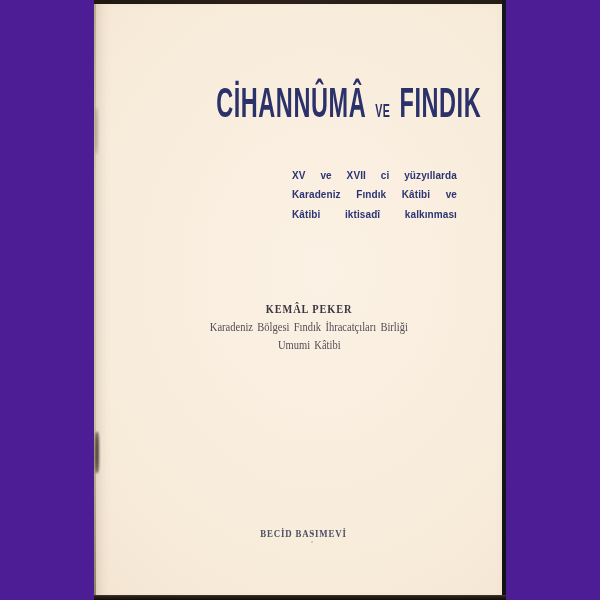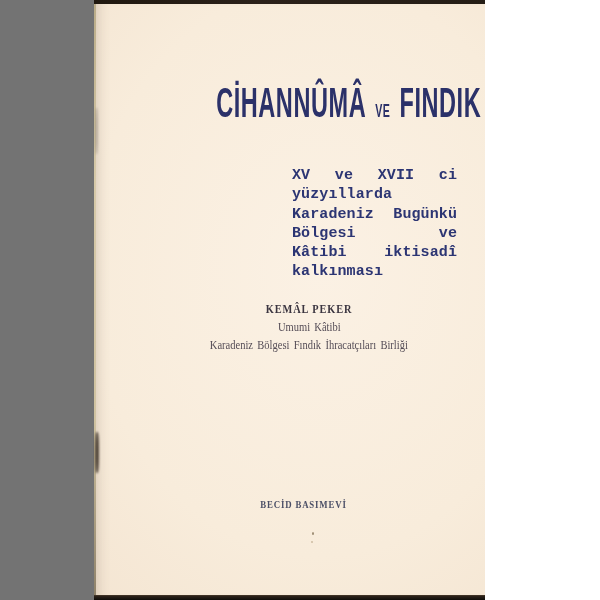--- a/index.html
+++ b/index.html
@@ -1,17 +1,17 @@
 <!DOCTYPE html>
 <html><head>
 <meta charset="utf-8">
 <style>
   html,body{margin:0;padding:0;}
   body{width:600px;height:600px;background:#ffffff;font-family:"Liberation Serif",serif;}
-  .stage{position:relative;width:485px;height:600px;background:#737373;overflow:hidden;}
+  .stage{position:relative;width:600px;height:600px;background:#4c1d95;overflow:hidden;}
 
   
   .book{
     position:absolute;left:94px;top:0;width:412px;height:600px;
     background:
       radial-gradient(ellipse 420px 520px at 55% 45%, #fbf1e4 0%, #f8ecdb 55%, #f4e5d2 85%, #f0dfc9 100%);
     box-shadow:inset 9px 0 14px -7px rgba(110,90,70,.30), inset -6px 0 10px -6px rgba(110,90,70,.18);
   }
   .edge-left{position:absolute;left:0;top:0;width:2px;height:600px;background:linear-gradient(#b9ab87,#d6c9a8 30%,#cfc2a0 70%,#8d8068);}
   .edge-top{position:absolute;left:0;top:0;width:412px;height:4px;background:linear-gradient(90deg,#20180f,#2b211a 40%,#241d15);}
@@ -25,34 +25,34 @@
 
   
   .title-wrap{position:absolute;left:0;right:4px;top:80px;text-align:center;margin-left:18px;white-space:nowrap;}
   .title-inner{display:inline-block;transform:scaleX(.56);transform-origin:center top;line-height:46px;}
   .tw{font-family:"Liberation Sans",sans-serif;font-weight:bold;font-size:42px;letter-spacing:1px;color:#2b3169;}
   .tve{font-family:"Liberation Sans",sans-serif;font-weight:bold;font-size:19px;letter-spacing:1px;color:#2b3169;margin:0 16px;}
 
   
   .subtitle{position:absolute;left:198px;top:166px;width:165px;}
   .sline{
-    font-family:Liberation Mono, monospace;font-weight:bold;font-size:15px;line-height:19.3px;
+    font-family:Liberation Sans, sans-serif;font-weight:bold;font-size:10px;line-height:19.3px;
     color:#2c3573;text-align:justify;text-align-last:justify;letter-spacing:.1px;
   }
 
   
   .author{position:absolute;left:8px;right:4px;top:299px;text-align:center;margin-left:14px;}
   .aname{line-height:17px;}
   .aname span{display:inline-block;transform:scaleX(.9);font-family:"Liberation Serif",serif;font-weight:bold;font-size:11.5px;letter-spacing:1px;color:#3b3540;}
   .aaff{line-height:15.5px;}
   .aaff span{display:inline-block;transform:scaleX(.84);transform-origin:center;font-family:"Liberation Serif",serif;font-size:12.5px;color:#544c56;word-spacing:2px;white-space:nowrap;}
 
   
   .imprint{position:absolute;left:0;right:4px;top:496px;text-align:center;margin-left:10px;}
-  .iline{line-height:13px;}
+  .iline{line-height:13px;margin-top:29px;}
   .iline span{display:inline-block;transform:scaleX(.84);transform-origin:center;font-family:"Liberation Serif",serif;font-weight:bold;font-size:10.5px;letter-spacing:1px;color:#4b4f66;white-space:nowrap;}
 </style>
 </head>
 <body>
 
 <div class="stage">
   <div class="book">
 
     <div class="edge-left"></div>
     <div class="edge-top"></div>
@@ -64,28 +64,28 @@
     <div class="speck s2"></div>
 
     <div class="title-wrap">
       <div class="title-inner">
         <span class="tw">CİHANNÛMÂ</span><span class="tve">VE</span><span class="tw">FINDIK</span>
       </div>
     </div>
 
     <div class="subtitle">
       <div class="sline">XV ve XVII ci yüzyıllarda</div>
-      <div class="sline">Karadeniz Bugünkü Bölgesi ve</div>
+      <div class="sline">Karadeniz Fındık Kâtibi ve</div>
       <div class="sline">Kâtibi iktisadî kalkınması</div>
     </div>
 
     <div class="author">
       <div class="aname"><span>KEMÂL PEKER</span></div>
+      <div class="aaff"><span>Karadeniz Bölgesi Fındık İhracatçıları Birliği</span></div>
       <div class="aaff"><span>Umumi Kâtibi</span></div>
-      <div class="aaff"><span>Karadeniz Bölgesi Fındık İhracatçıları Birliği</span></div>
     </div>
 
     <div class="imprint">
       <div class="iline"><span>BECİD BASIMEVİ</span></div>
     </div>
 
   </div>
 </div>
 
 </body></html>

